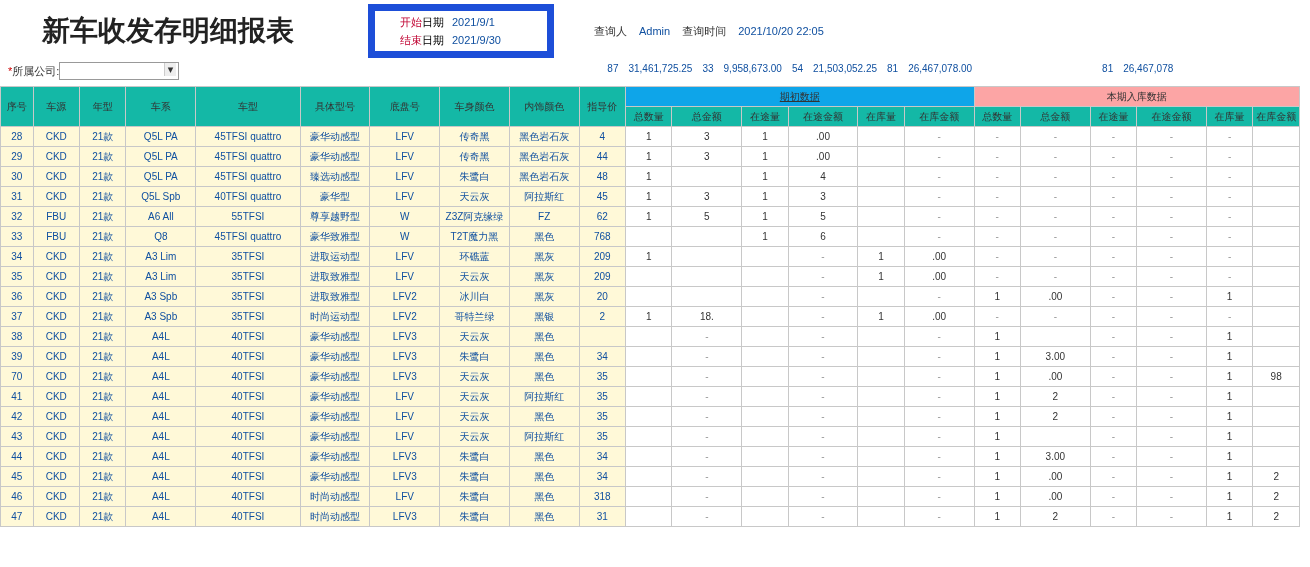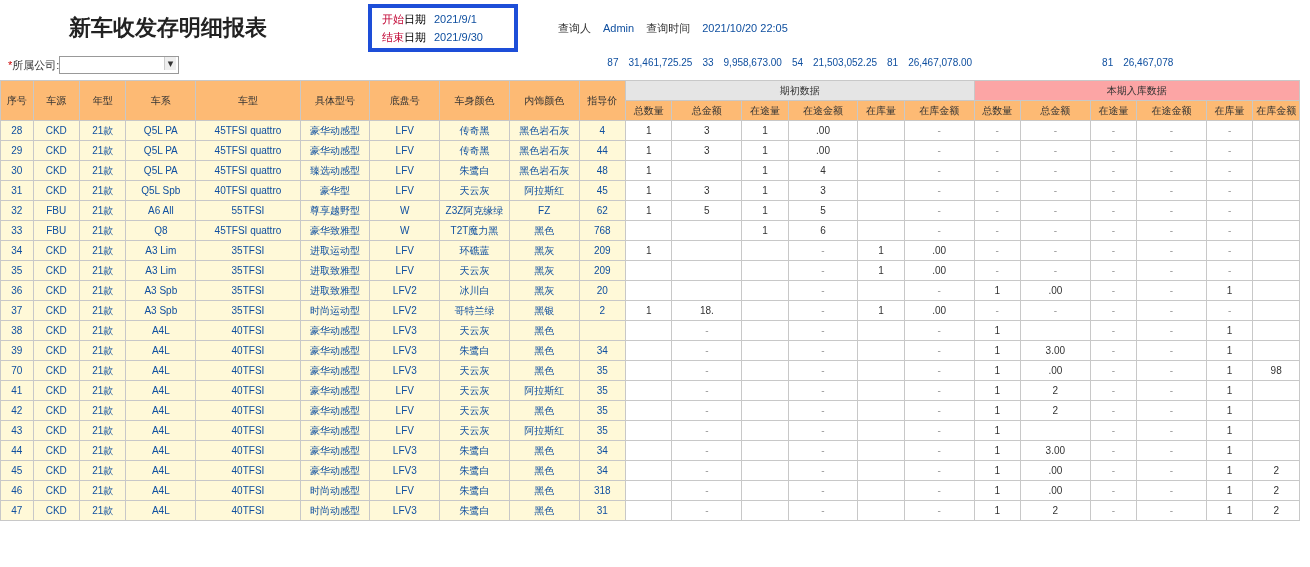--- a/index.html
+++ b/index.html
@@ -1,37 +1,37 @@
 <!DOCTYPE html>
 <html><head>
 <meta charset="utf-8">
 <style>
   * { box-sizing: border-box; }
   body { margin:0; background:#fff; font-family: "Microsoft YaHei", Arial, sans-serif; font-size:11px; color:#333; width:1310px; }
   .header { display:flex; align-items:center; padding:4px 8px 0; gap:10px; }
-  .title { font-size:22px; font-weight:bold; color:#222; padding:2px 8px; width:320px; text-align:center; }
-  .date-box { border:4px solid #1d4ed8; padding:2px 10px; margin-left:30px; }
+  .title { font-size:28px; font-weight:bold; color:#222; padding:2px 8px; width:320px; text-align:center; }
+  .date-box { border:7px solid #1d4ed8; padding:2px 25px; margin-left:30px; }
   .date-row { display:flex; gap:8px; line-height:18px; }
   .date-row .lab { color:#000; }
   .date-row .lab .red { color:#c00030; }
   .date-row .val { color:#1050a0; width:70px; }
   .info-row { display:flex; gap:12px; margin-left:30px; align-items:center; flex-wrap:nowrap; }
   .info-row .lab { color:#333; }
   .info-row .val { color:#1050a0; }
   .company-row { display:flex; align-items:center; padding:4px 8px 6px; }
   .company-lab { color:#333; }
   .company-lab .ast { color:#c00; }
   .company-select { border:1px solid #999; width:120px; height:18px; background:#fff; position:relative; }
   .company-select::after { content:"▾"; position:absolute; right:2px; top:0; border-left:1px solid #ccc; padding:0 3px; background:#eee; }
   .summary-band { display:flex; gap:10px; padding:0 8px 4px; align-items:flex-end; font-size:10px; line-height:14px; }
   .summary-band .mini { color:#1050a0; }
   table { border-collapse:collapse; width:1300px; table-layout:fixed; }
   th, td { border:1px solid #c8c8c8; padding:2px 2px; text-align:center; white-space:nowrap; overflow:hidden; font-size:10px; height:20px; }
-  thead th { background:#fdba74; font-weight:normal; }
-  thead .group-a { background:#e5e5e5; }
+  thead th { background:#14b8a6; font-weight:normal; }
+  thead .group-a { background:#0ea5e9;text-decoration:underline; }
   thead .group-b { background:#fca5a5; }
   tbody tr td.yellow { background:#fff9d8; color:#1050a0; }
   tbody tr td { background:#fff; color:#333; }
   tbody tr td.blank { color:#999; }
   .col-narrow { width:28px; }
   .col-s { width:40px; }
   .col-m { width:60px; }
   .col-l { width:90px; }
 </style>
 </head>

